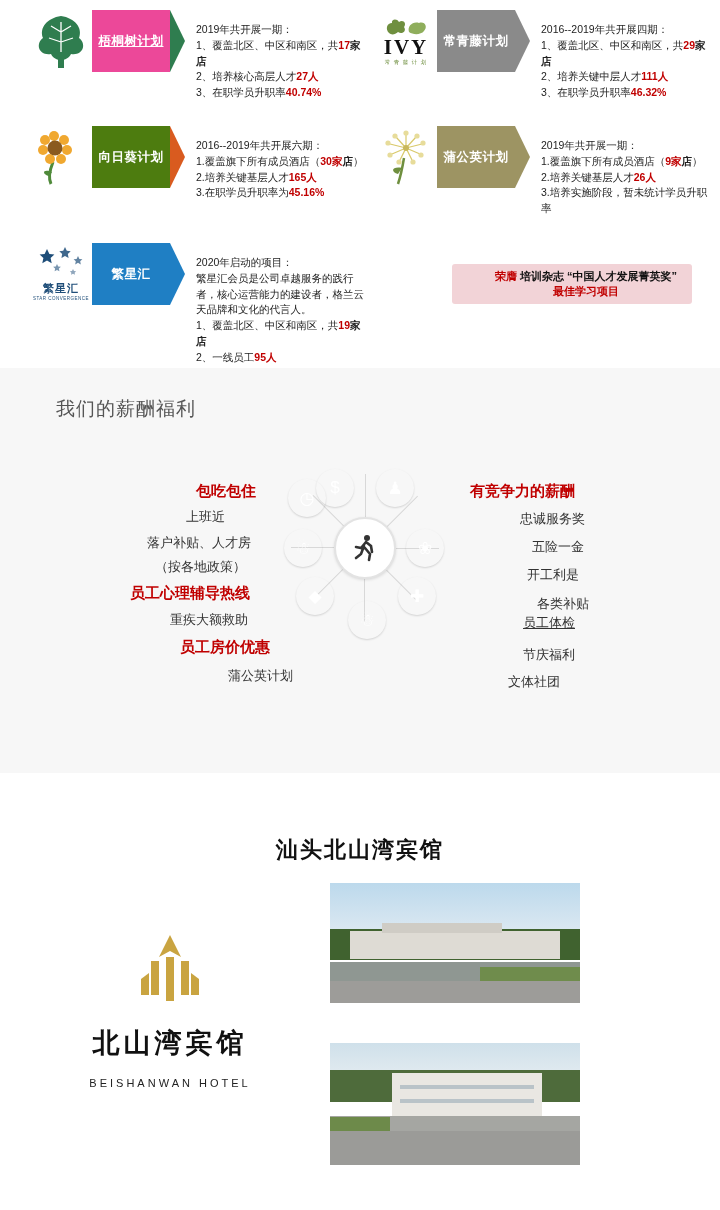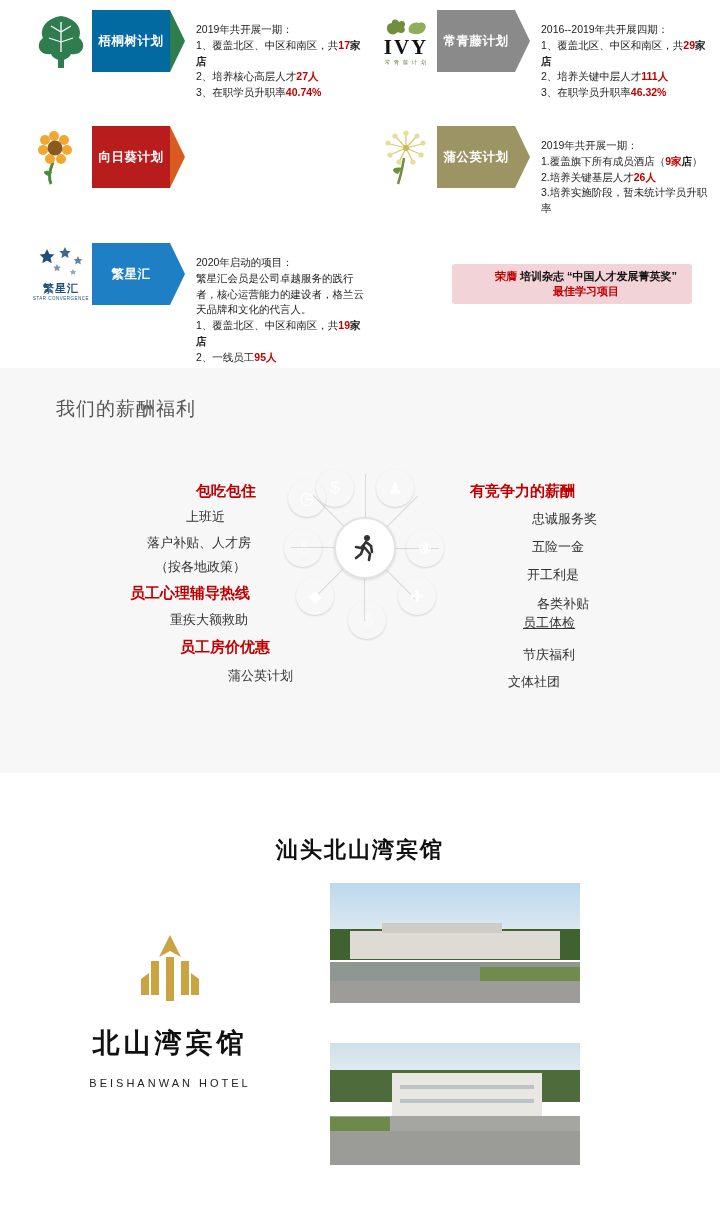--- a/index.html
+++ b/index.html
@@ -27,22 +27,22 @@
     display:flex; align-items:center; justify-content:center;
     color:#fff; font-size:12.5px; font-weight:bold; letter-spacing:.5px;
     text-align:center; line-height:1.15;
   }
   .chev::after {
     content:""; position:absolute; right:-15px; top:0;
     width:0; height:0; border-top:31px solid transparent; border-bottom:31px solid transparent;
     border-left:15px solid currentColor;
   }
   .chev .lbl { position:relative; z-index:2; }
-  .chev.green  { background:#0369a1; } .chev.green::after  { color:#2f7d4f; }
-  .chev.orange { background:#b91c1c; } .chev.orange::after { color:#d95b1f; }
+  .chev.green  { background:#ec4899;text-decoration:underline; } .chev.green::after  { color:#2f7d4f; }
+  .chev.orange { background:#4d7c0f; } .chev.orange::after { color:#d95b1f; }
   .chev.blue   { background:#1f7fc4; } .chev.blue::after   { color:#1f7fc4; }
   .chev.gray   { background:#8a8a8a; } .chev.gray::after   { color:#8a8a8a; }
   .chev.khaki  { background:#9d9463; } .chev.khaki::after  { color:#9d9463; }
 
   .prog-text {
     margin-left:26px; font-size:10.5px; line-height:1.5; color:#222;
     width:170px;
     margin-top:12px;
   }
   .prog-text .hl { color:#c00000; font-weight:bold; }
@@ -176,20 +176,26 @@
               <circle cx="28" cy="31" r="5"></circle>
             <circle cx="17" cy="31" r="5"></circle>
               <circle cx="10" cy="22" r="5"></circle>
             <circle cx="12" cy="12" r="5"></circle>
           </g>
           <circle cx="22" cy="20" r="7.5" fill="#8a5a1f"></circle>
         </svg>
       </div>
       <div class="chev orange">
         <span class="lbl">向日葵计划</span>
+      </div>
+      <div class="prog-text">
+        <div>2016--2019年共开展六期：</div>
+        <div>1.覆盖旗下所有成员酒店（<b class="hl">30家</b><b>店</b>）</div>
+        <div>2.培养关键基层人才<b class="hl">165人</b></div>
+        <div>3.在职学员升职率为<b class="hl">45.16%</b></div>
       </div>
     </div>
 
     <div class="prog-row" style="left:375px; top:126px;">
       <div class="logo-box">
         <svg class="logo-svg" width="56" height="58" viewBox="0 0 56 58">
           <path d="M26 30 C24 42 22 50 20 56" stroke="#6f8f3f" stroke-width="2.5" fill="none"></path>
           <path d="M24 40 C14 38 12 44 20 46" fill="#6f8f3f"></path>
           <g stroke="#d9c96a" stroke-width="1.2">
             <path d="M28 20 L28 6"></path>
@@ -270,21 +276,21 @@
     <div class="ben-label" style="left:147px; top:166px;">落户补贴、人才房</div>
     <div class="ben-label" style="left:155px; top:190px;">（按各地政策）</div>
 
     <div class="ben-label head" style="left:130px; top:216px;">员工心理辅导热线</div>
     <div class="ben-label" style="left:170px; top:243px;">重疾大额救助</div>
 
     <div class="ben-label head" style="left:180px; top:270px;">员工房价优惠</div>
     <div class="ben-label" style="left:228px; top:299px;">蒲公英计划</div>
 
     <div class="ben-label head" style="left:470px; top:114px;">有竞争力的薪酬</div>
-    <div class="ben-label" style="left:520px; top:142px;margin-left:12px;">忠诚服务奖</div>
+    <div class="ben-label" style="left:520px; top:142px;">忠诚服务奖</div>
     <div class="ben-label" style="left:532px; top:170px;">五险一金</div>
     <div class="ben-label" style="left:527px; top:198px;">开工利是</div>
     <div class="ben-label" style="left:537px; top:227px;">各类补贴</div>
     <div class="ben-label" style="left:523px; top:246px;text-decoration:underline;">员工体检</div>
     <div class="ben-label" style="left:523px; top:278px;">节庆福利</div>
     <div class="ben-label" style="left:508px; top:305px;">文体社团</div>
 
     <div class="wheel">
       <div class="spoke" style="transform:rotate(-90deg);"></div>
       <div class="spoke" style="transform:rotate(-45deg);"></div>

